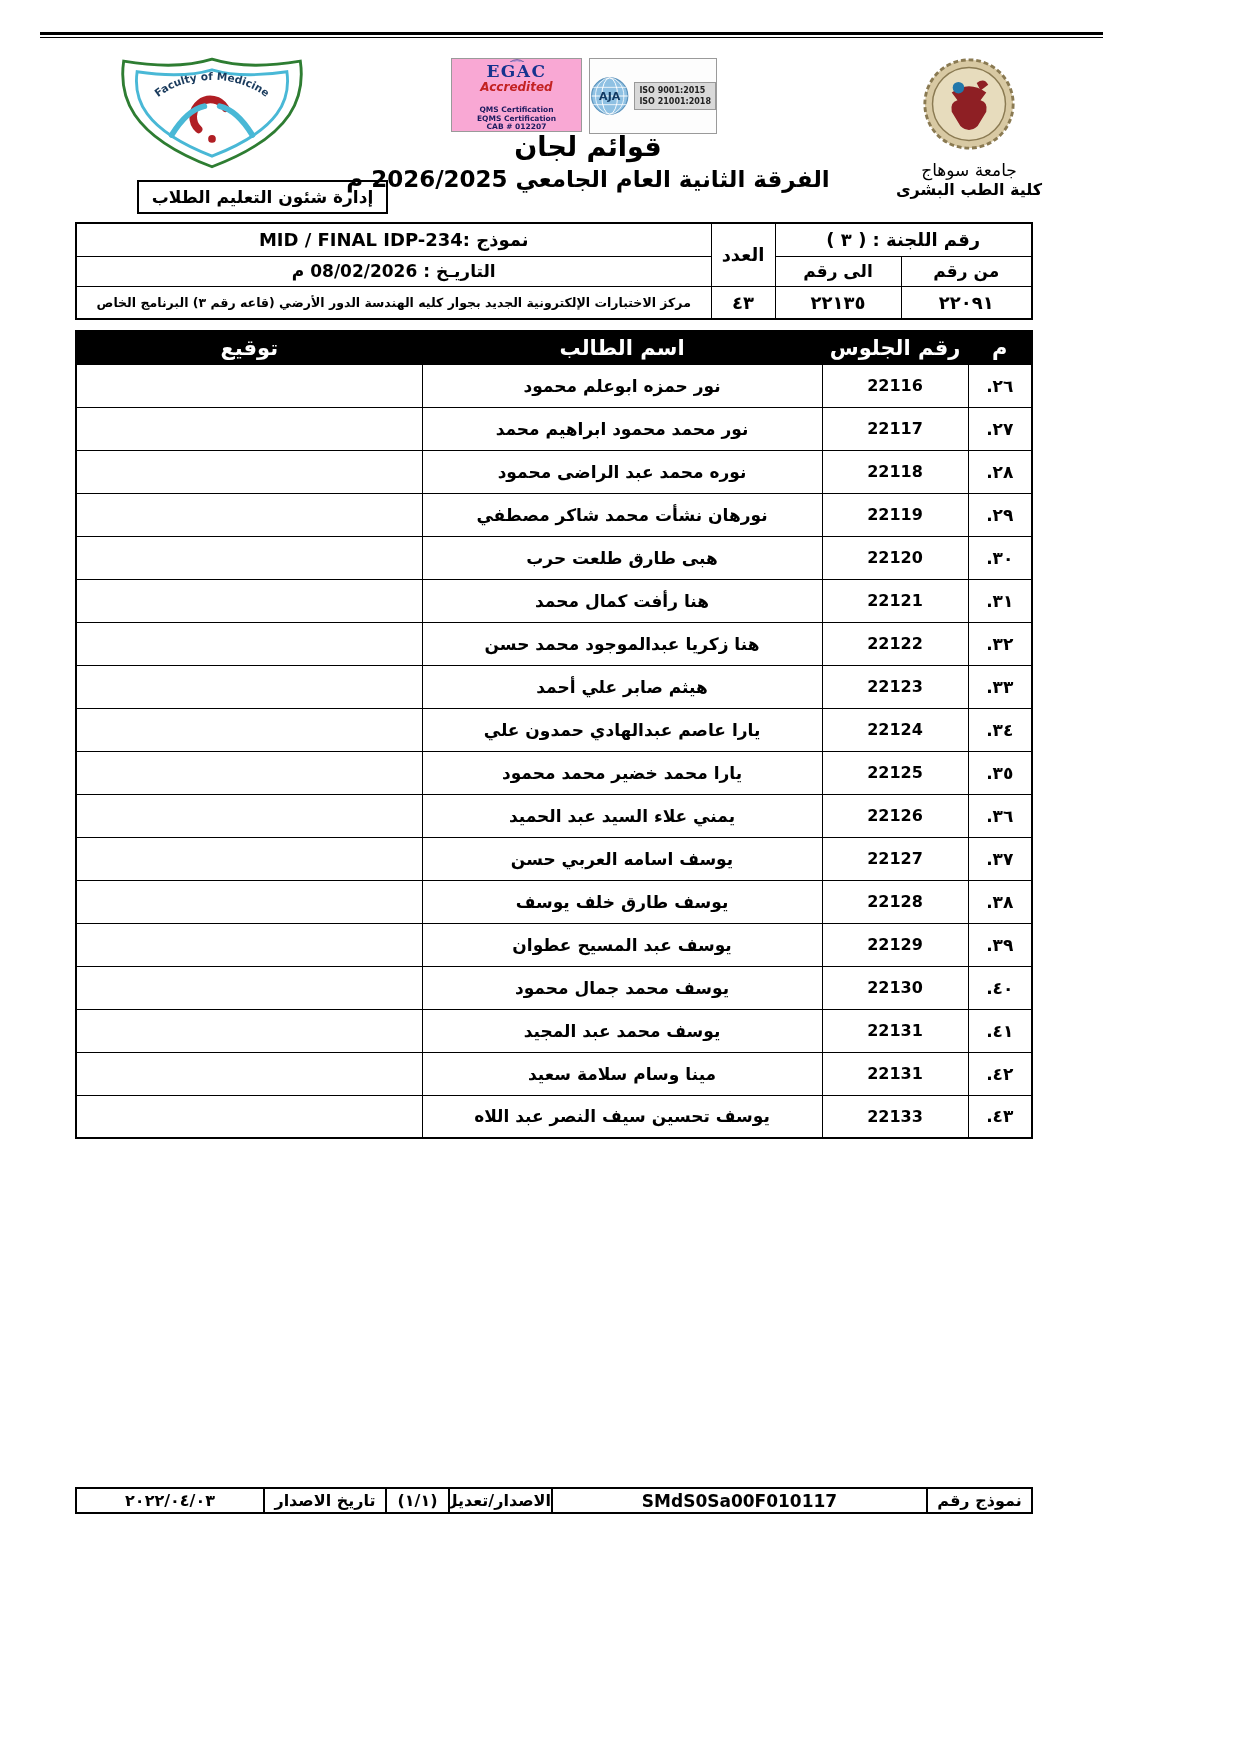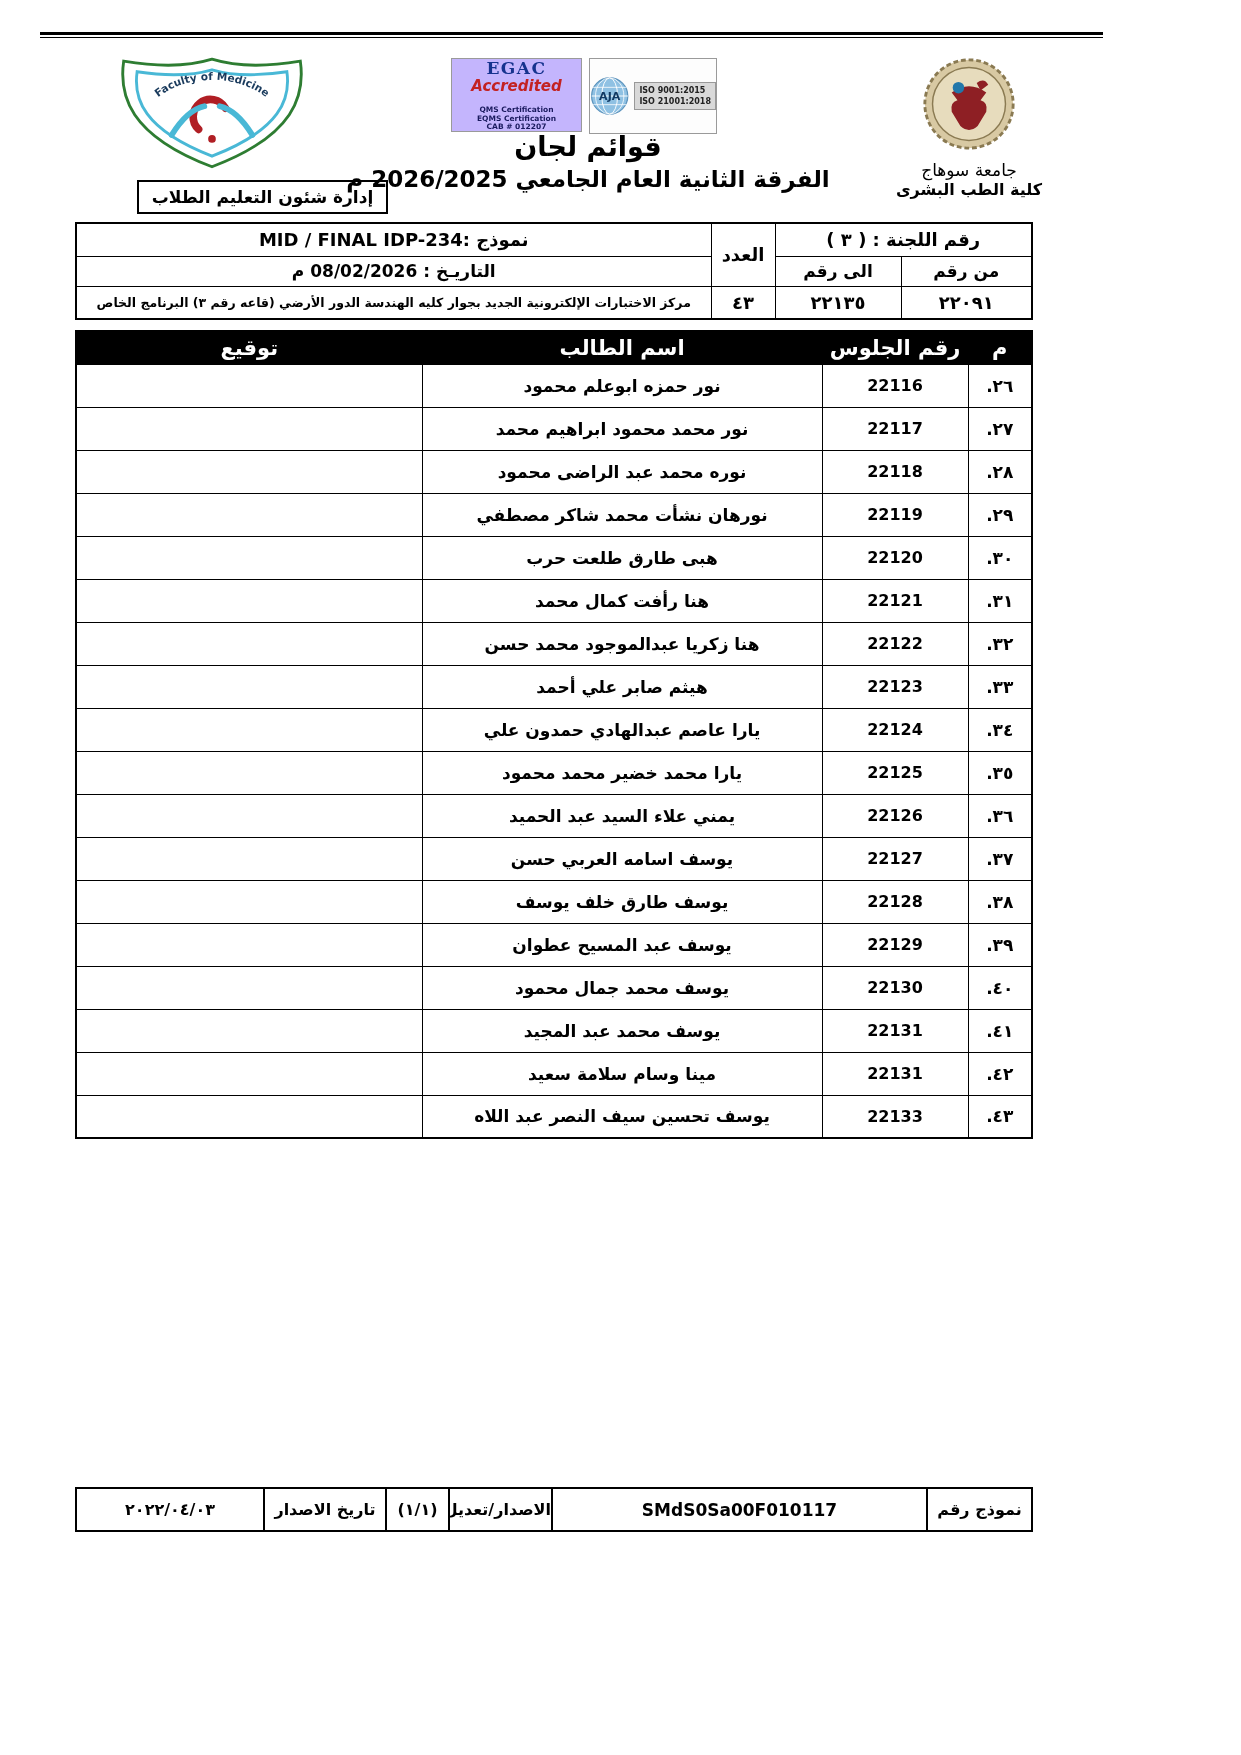--- a/index.html
+++ b/index.html
@@ -10,25 +10,25 @@
   .top-rule { position:absolute; top:32px; left:40px; width:1063px; height:6px;
               border-top:3px solid #000; border-bottom:1.2px solid #000; }
 
   
   .fac-emblem { position:absolute; left:116px; top:54px; }
   .admin-box { position:absolute; left:103px; top:180px; width:251px; height:34px;
                border:2.2px solid #000; display:flex; align-items:center; justify-content:center;
                font-weight:bold; font-size:17px; direction:rtl;margin-left:34px; }
 
   .cert-row { position:absolute; left:451px; top:58px; display:flex; gap:7px; }
-  .egac-box { width:131px; height:74px; border:1px solid #9a9a9a; background:#c4b5fd;
+  .egac-box { width:131px; height:74px; border:1px solid #9a9a9a; background:#f9a8d4;
               display:flex; flex-direction:column; align-items:center; justify-content:center; line-height:1.1; }
   .egac-title { font-family:"DejaVu Serif","Liberation Serif",serif; font-weight:bold;
                 color:#16338e; font-size:17px; letter-spacing:1.5px; }
-  .egac-accredited { color:#c32222; font-style:italic; font-size:15px; font-weight:bold; margin-bottom:12px; }
+  .egac-accredited { color:#c32222; font-style:italic; font-size:12px; font-weight:bold; margin-bottom:12px; }
   .egac-line { font-size:7.5px; color:#1a1a5e; font-weight:bold; }
   .aja-box { width:128px; height:76px; border:1px solid #9a9a9a; background:#fdfdfd;
              display:flex; align-items:center; justify-content:center; gap:5px; }
   .aja-iso { background:#d9d9d9; border:1px solid #999; padding:3px 4px; display:flex; flex-direction:column; gap:2px; }
   .aja-iso div { font-size:8px; font-weight:bold; color:#222; white-space:nowrap; }
 
   .title-block { position:absolute; left:290px; top:131px; width:596px; text-align:center; direction:rtl; }
   .doc-title { font-size:27px; font-weight:bold; }
   .doc-subtitle { font-size:23px; font-weight:bold; margin-top:4px; }
 
@@ -51,21 +51,21 @@
   .main-table { top:330px; border:2.6px solid #000; }
   .main-table th, .main-table td { border:1.6px solid #000; text-align:center; vertical-align:middle; overflow:hidden; }
   .main-table thead th { background:#000; color:#fff; font-weight:bold; font-size:21px; height:33px; }
   .main-table tbody tr { height:43px; }
   .main-table td.col-idx  { font-size:17px; font-weight:bold; }
   .main-table td.col-seat { font-size:16px; font-weight:bold; }
   .main-table td.col-name { font-size:17px; font-weight:bold; }
 
   .footer-table { top:1487px; border:2.6px solid #000; }
   .footer-table td { border:2px solid #000; text-align:center; vertical-align:middle;
-                     font-weight:bold; font-size:16px; height:43px; white-space:nowrap; overflow:hidden; }
+                     font-weight:bold; font-size:16px; height:25px; white-space:nowrap; overflow:hidden; }
   .footer-table td.form-code { font-size:17px; direction:ltr; }
 </style>
 </head>
 <body>
 
 <div class="page">
 
   <div class="top-rule"></div>
 
   <div class="fac-emblem">

